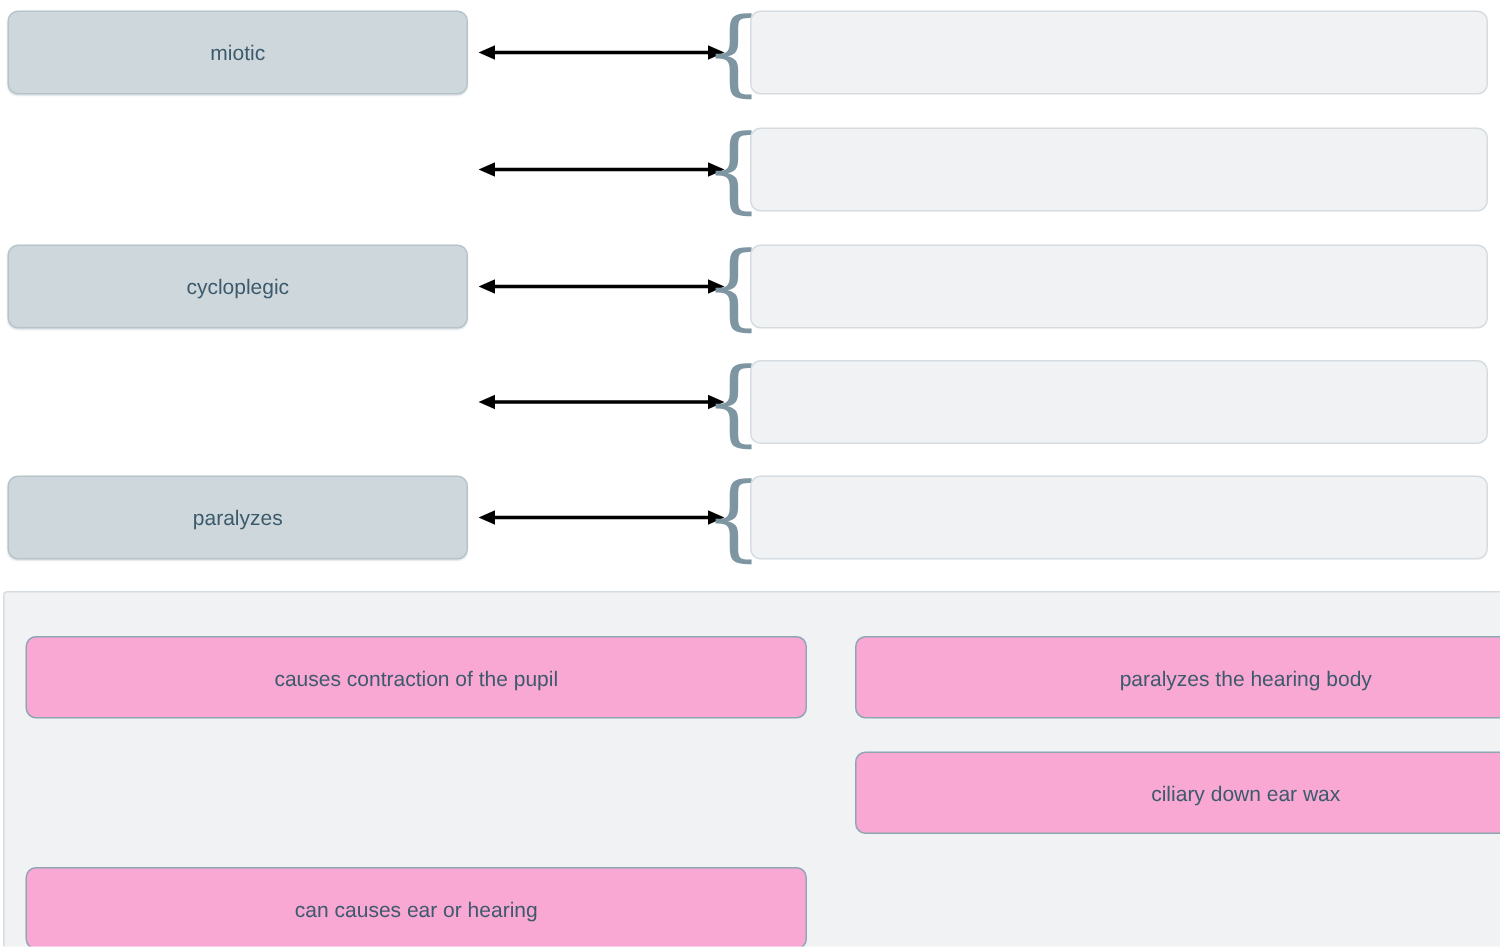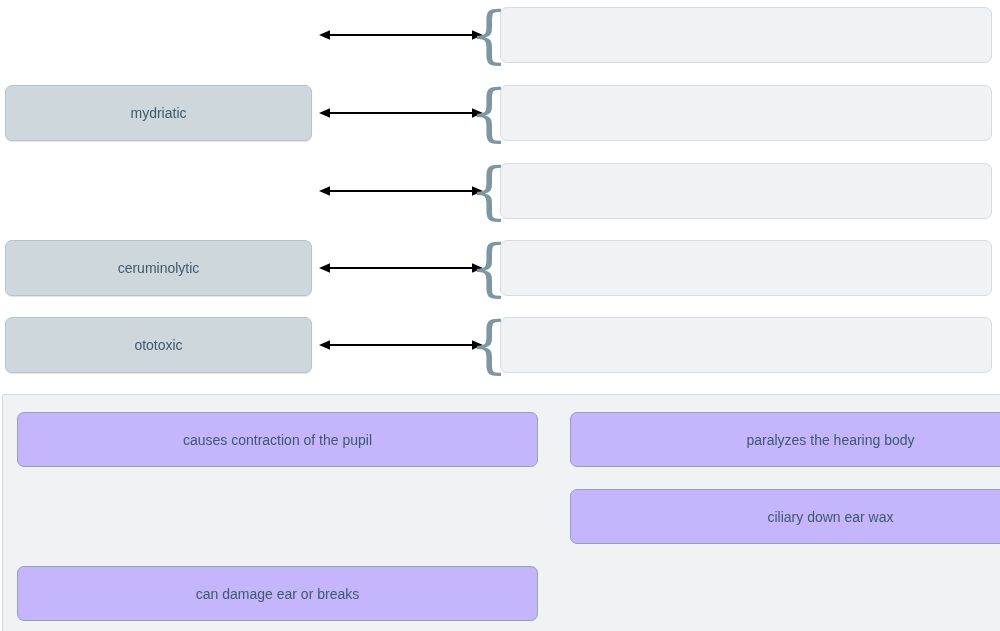--- a/index.html
+++ b/index.html
@@ -114,106 +114,107 @@
   }
   .bank-grid {
     position: relative;
     width: 100%;
     height: 100%;
   }
   .answer-card {
     position: absolute;
     height: 55px;
     box-sizing: border-box;
-    background: #c4b5fd;
+    background: #f9a8d4;
     border: 1px solid #8ea5b2;
     border-radius: 7px;
     display: flex;
     align-items: center;
     justify-content: center;
     font-size: 14px;
     color: #3d5a6c;
     cursor: pointer;
     user-select: none;
     text-align: center;
     padding: 0 10px;
+    margin-top: 12px;
   }
   .col-left  { left: 0px;   width: 521px; }
   .col-right { left: 553px; width: 521px; }
 </style>
 </head>
 <body>
 
 <div id="match-rows">
 
   <div class="match-row" style="top:7px">
+    <div class="term-box">
+      <span>miotic</span>
+    </div>
     <div class="arrow-wrap">
       <svg width="164" height="14" viewBox="0 0 164 14" aria-hidden="true">
         <line x1="8" y1="7" x2="156" y2="7" stroke="#000000" stroke-width="2.2"></line>
         <polygon points="0,7 11,2.2 11,11.8" fill="#000000"></polygon>
         <polygon points="164,7 153,2.2 153,11.8" fill="#000000"></polygon>
       </svg>
     </div>
     <div class="brace">{</div>
     <div class="drop-zone">
       <span></span>
     </div>
   </div>
 
   <div class="match-row" style="top:85px">
+    <div class="arrow-wrap">
+      <svg width="164" height="14" viewBox="0 0 164 14" aria-hidden="true">
+        <line x1="8" y1="7" x2="156" y2="7" stroke="#000000" stroke-width="2.2"></line>
+        <polygon points="0,7 11,2.2 11,11.8" fill="#000000"></polygon>
+        <polygon points="164,7 153,2.2 153,11.8" fill="#000000"></polygon>
+      </svg>
+    </div>
+    <div class="brace">{</div>
+    <div class="drop-zone">
+      <span></span>
+    </div>
+  </div>
+
+  <div class="match-row" style="top:163px">
     <div class="term-box">
-      <span>mydriatic</span>
-    </div>
-    <div class="arrow-wrap">
-      <svg width="164" height="14" viewBox="0 0 164 14" aria-hidden="true">
-        <line x1="8" y1="7" x2="156" y2="7" stroke="#000000" stroke-width="2.2"></line>
-        <polygon points="0,7 11,2.2 11,11.8" fill="#000000"></polygon>
-        <polygon points="164,7 153,2.2 153,11.8" fill="#000000"></polygon>
-      </svg>
-    </div>
-    <div class="brace">{</div>
-    <div class="drop-zone">
-      <span></span>
-    </div>
-  </div>
-
-  <div class="match-row" style="top:163px">
+      <span>cycloplegic</span>
+    </div>
     <div class="arrow-wrap">
       <svg width="164" height="14" viewBox="0 0 164 14" aria-hidden="true">
         <line x1="8" y1="7" x2="156" y2="7" stroke="#000000" stroke-width="2.2"></line>
         <polygon points="0,7 11,2.2 11,11.8" fill="#000000"></polygon>
         <polygon points="164,7 153,2.2 153,11.8" fill="#000000"></polygon>
       </svg>
     </div>
     <div class="brace">{</div>
     <div class="drop-zone">
       <span></span>
     </div>
   </div>
 
   <div class="match-row" style="top:240px">
-    <div class="term-box">
-      <span>ceruminolytic</span>
-    </div>
     <div class="arrow-wrap">
       <svg width="164" height="14" viewBox="0 0 164 14" aria-hidden="true">
         <line x1="8" y1="7" x2="156" y2="7" stroke="#000000" stroke-width="2.2"></line>
         <polygon points="0,7 11,2.2 11,11.8" fill="#000000"></polygon>
         <polygon points="164,7 153,2.2 153,11.8" fill="#000000"></polygon>
       </svg>
     </div>
     <div class="brace">{</div>
     <div class="drop-zone">
       <span></span>
     </div>
   </div>
 
   <div class="match-row" style="top:317px">
     <div class="term-box">
-      <span>ototoxic</span>
+      <span>paralyzes</span>
     </div>
     <div class="arrow-wrap">
       <svg width="164" height="14" viewBox="0 0 164 14" aria-hidden="true">
         <line x1="8" y1="7" x2="156" y2="7" stroke="#000000" stroke-width="2.2"></line>
         <polygon points="0,7 11,2.2 11,11.8" fill="#000000"></polygon>
         <polygon points="164,7 153,2.2 153,11.8" fill="#000000"></polygon>
       </svg>
     </div>
     <div class="brace">{</div>
     <div class="drop-zone">
@@ -225,21 +226,21 @@
 
 <div id="answer-bank">
   <div class="bank-grid">
 
     <div class="answer-card col-left" style="top:0px">
       <span>causes contraction of the pupil</span>
     </div>
 
 
     <div class="answer-card col-left" style="top:154px">
-      <span>can damage ear or breaks</span>
+      <span>can causes ear or hearing</span>
     </div>
 
     <div class="answer-card col-right" style="top:0px">
       <span>paralyzes the hearing body</span>
     </div>
 
     <div class="answer-card col-right" style="top:77px">
       <span>ciliary down ear wax</span>
     </div>
 

